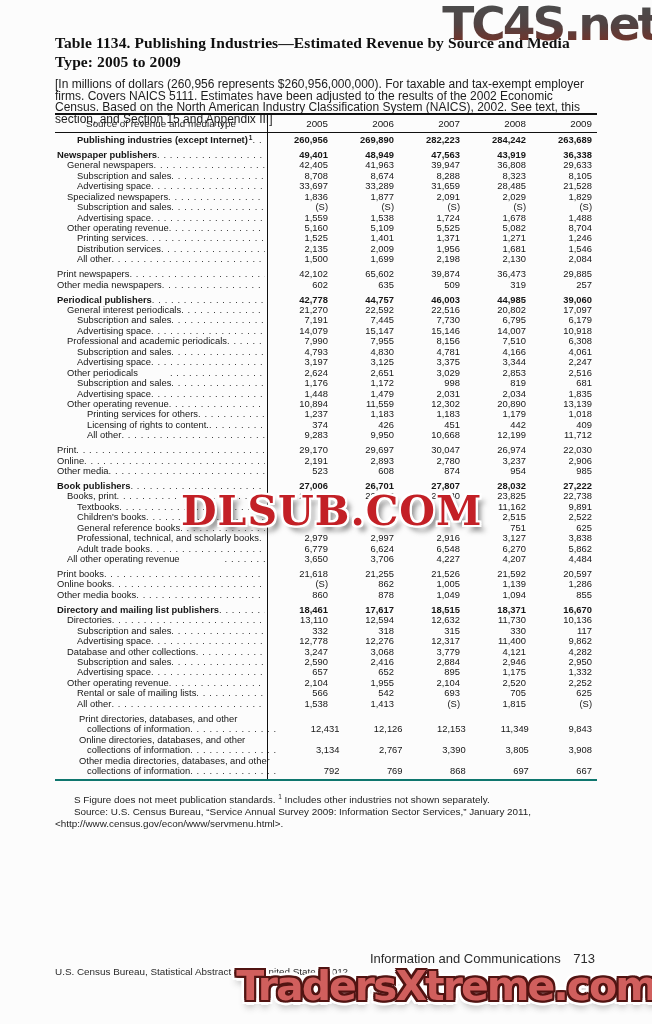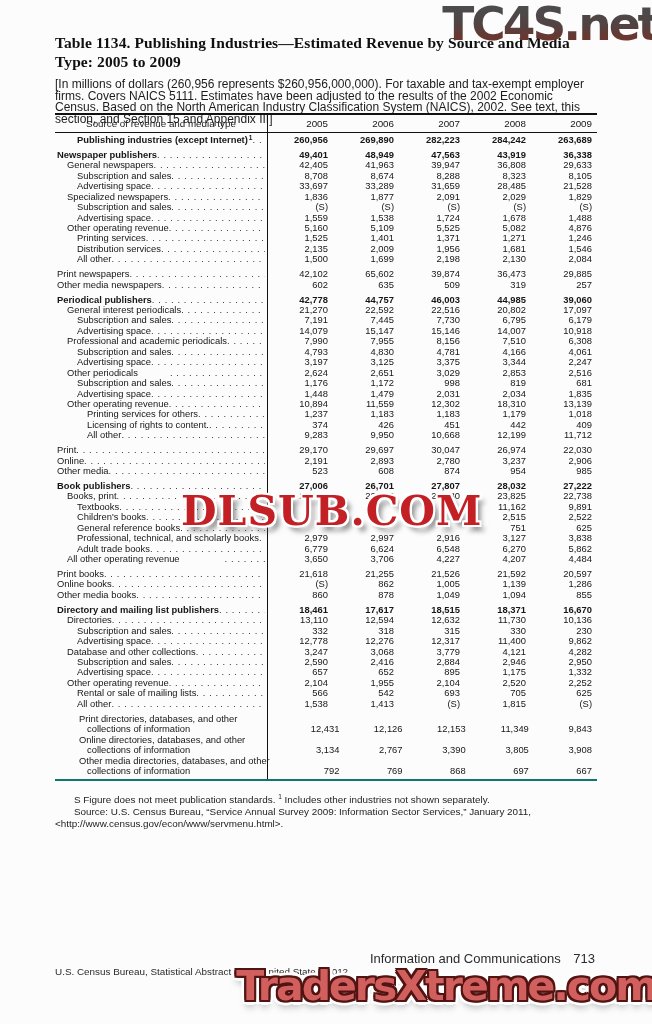--- a/index.html
+++ b/index.html
@@ -30,21 +30,21 @@
   .row.gap { margin-top:4.5px; }
   .row.bold { font-weight:bold; }
   .row.twoline { height:20.9px;margin-left:24px; }
   .lbl { width:212px; display:flex; overflow:hidden; padding-right:2px; }
   .lbl .txt { white-space:nowrap; }
   .lbl sup { font-size:6.5px; line-height:1; vertical-align:super; margin-left:1px; }
   .dots { flex:1; overflow:hidden; white-space:nowrap; color:#2a2a2a; font-weight:normal; }
   .dots::after { content:" . . . . . . . . . . . . . . . . . . . . . . . . . . . . . . . . . . . . . . . . . . . . . . . ."; letter-spacing:.6px; }
   .lbl2 { width:212px; overflow:hidden; padding-right:2px; }
   .lbl2 .line1 { height:10.45px; line-height:10.45px; white-space:nowrap; }
-  .lbl2 .line2 { height:10.45px; line-height:10.45px; display:flex; padding-left:8px; overflow:hidden;flex-direction:column; }
+  .lbl2 .line2 { height:10.45px; line-height:10.45px; display:flex; padding-left:8px; overflow:hidden; }
   .cell { width:66px; text-align:right; padding-right:5px; white-space:nowrap; }
 
   
   .footnotes { position:absolute; left:55px; top:791px; width:543px;
                font-size:9.9px; line-height:11.8px; color:#1c1c1c; }
   .footnotes .ind { padding-left:19px; }
   .footnotes sup { font-size:6.5px; }
 
   
   .footer-right { position:absolute; right:57px; top:951px; font-size:13px; color:#2a2a2a; }
@@ -189,21 +189,21 @@
         </div>
         <div class="row">
           <div class="lbl" style="padding-left: 12px;">
             <span class="txt">Other operating revenue</span>
             <span class="dots"></span>
           </div>
           <div class="cell">5,160</div>
           <div class="cell">5,109</div>
           <div class="cell">5,525</div>
           <div class="cell">5,082</div>
-          <div class="cell">4,876</div>
+          <div class="cell">8,704</div>
         </div>
         <div class="row">
           <div class="lbl" style="padding-left: 22px;">
             <span class="txt">Printing services</span>
             <span class="dots"></span>
           </div>
           <div class="cell">1,525</div>
           <div class="cell">1,401</div>
           <div class="cell">1,371</div>
           <div class="cell">1,271</div>
@@ -364,21 +364,21 @@
           <div class="cell">1,835</div>
         </div>
         <div class="row">
           <div class="lbl" style="padding-left: 12px;">
             <span class="txt">Other operating revenue</span>
             <span class="dots"></span>
           </div>
           <div class="cell">10,894</div>
           <div class="cell">11,559</div>
           <div class="cell">12,302</div>
-          <div class="cell">18,310</div>
+          <div class="cell">20,890</div>
           <div class="cell">13,139</div>
         </div>
         <div class="row">
           <div class="lbl" style="padding-left: 32px;">
             <span class="txt">Printing services for others</span>
             <span class="dots"></span>
           </div>
           <div class="cell">1,237</div>
           <div class="cell">1,183</div>
           <div class="cell">1,183</div>
@@ -585,21 +585,21 @@
         </div>
         <div class="row">
           <div class="lbl" style="padding-left: 22px;">
             <span class="txt">Subscription and sales</span>
             <span class="dots"></span>
           </div>
           <div class="cell">332</div>
           <div class="cell">318</div>
           <div class="cell">315</div>
           <div class="cell">330</div>
-          <div class="cell">230</div>
+          <div class="cell">117</div>
         </div>
         <div class="row">
           <div class="lbl" style="padding-left: 22px;">
             <span class="txt">Advertising space</span>
             <span class="dots"></span>
           </div>
           <div class="cell">12,778</div>
           <div class="cell">12,276</div>
           <div class="cell">12,317</div>
           <div class="cell">11,400</div>

